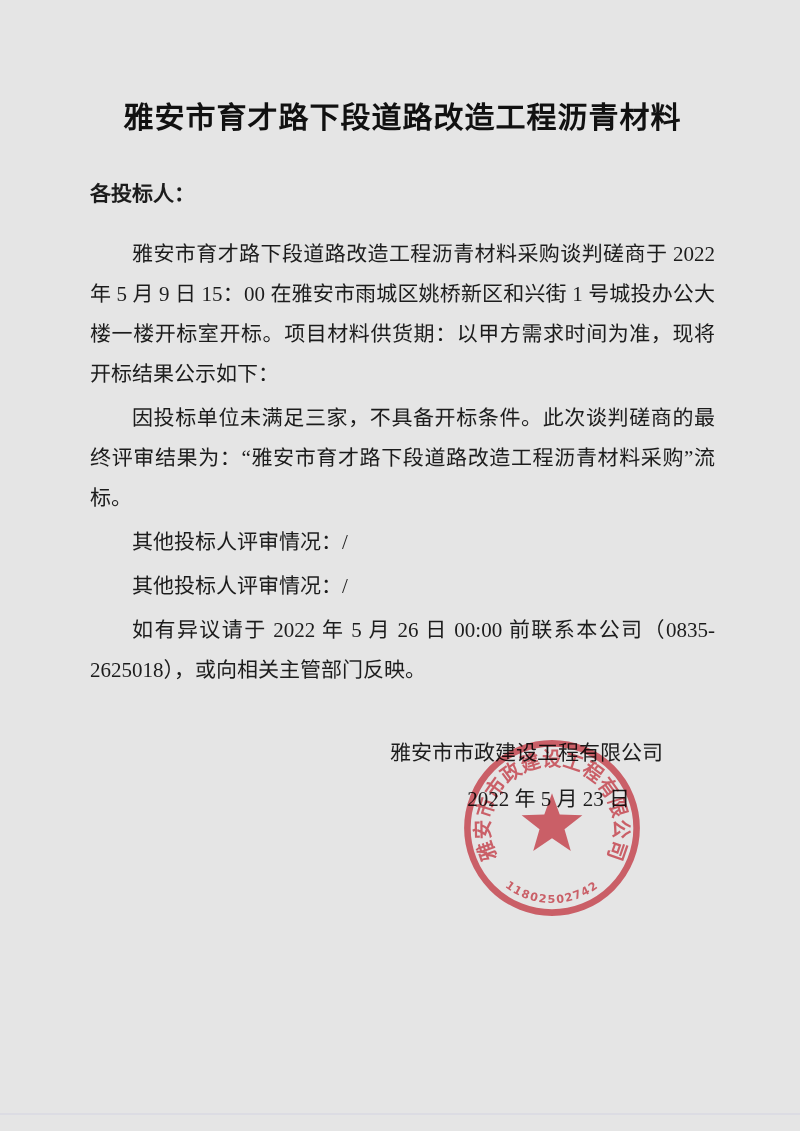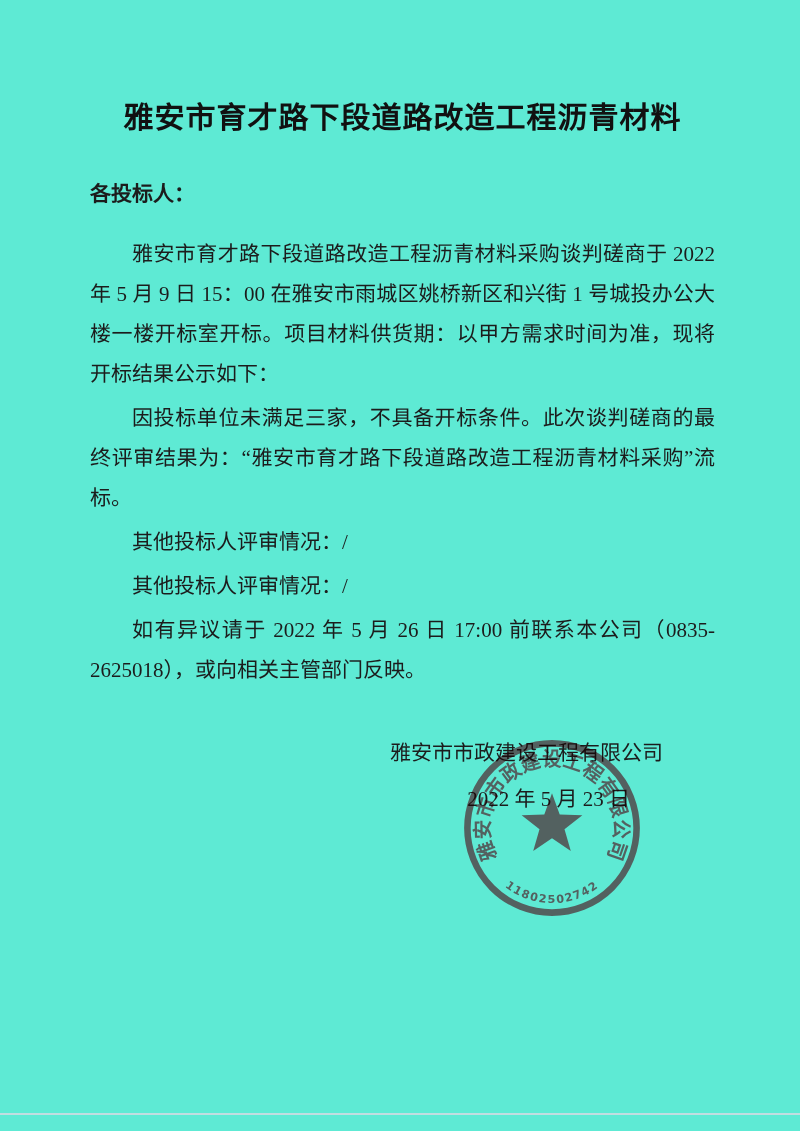--- a/index.html
+++ b/index.html
@@ -1,20 +1,20 @@
 <!DOCTYPE html>
 <html lang="zh-CN"><head>
 <meta charset="utf-8">
 <style>
   html, body { margin: 0; padding: 0; background: #ffffff; }
   .page {
     position: relative;
     width: 800px;
     height: 1131px;
-    background: #5eead4;
+    background: #e5e5e5;
     overflow: hidden;
     font-family: "Liberation Serif", "DejaVu Serif", serif;
     color: #1c1c1c;
   }
   .body-col {
     position: absolute;
     left: 90px;
     top: 95px;
     width: 625px;
     z-index: 1;
@@ -91,21 +91,21 @@
     <div class="doc-title">
       <div>雅安市育才路下段道路改造工程沥青材料</div>
     </div>
 
     <p class="salutation">各投标人：</p>
 
     <p class="para para-first">雅安市育才路下段道路改造工程沥青材料采购谈判磋商于 2022 年 5 月 9 日 15：00 在雅安市雨城区姚桥新区和兴街 1 号城投办公大楼一楼开标室开标。项目材料供货期：以甲方需求时间为准，现将开标结果公示如下：</p>
     <p class="para">因投标单位未满足三家，不具备开标条件。此次谈判磋商的最终评审结果为：“雅安市育才路下段道路改造工程沥青材料采购”流标。</p>
     <p class="para">其他投标人评审情况：/</p>
     <p class="para">其他投标人评审情况：/</p>
-    <p class="para">如有异议请于 2022 年 5 月 26 日 17:00 前联系本公司（0835-2625018），或向相关主管部门反映。</p>
+    <p class="para">如有异议请于 2022 年 5 月 26 日 00:00 前联系本公司（0835-2625018），或向相关主管部门反映。</p>
 
     <div class="sig-company">雅安市市政建设工程有限公司</div>
     <div class="sig-date">2022 年 5 月 23 日</div>
 
   </div>
 
   <div class="seal">
     <svg viewBox="0 0 200 200" xmlns="http://www.w3.org/2000/svg">
       <defs>
         <path id="sealArcTop" d="M 44 135 A 66 66 0 1 1 156 135" fill="none"></path>

